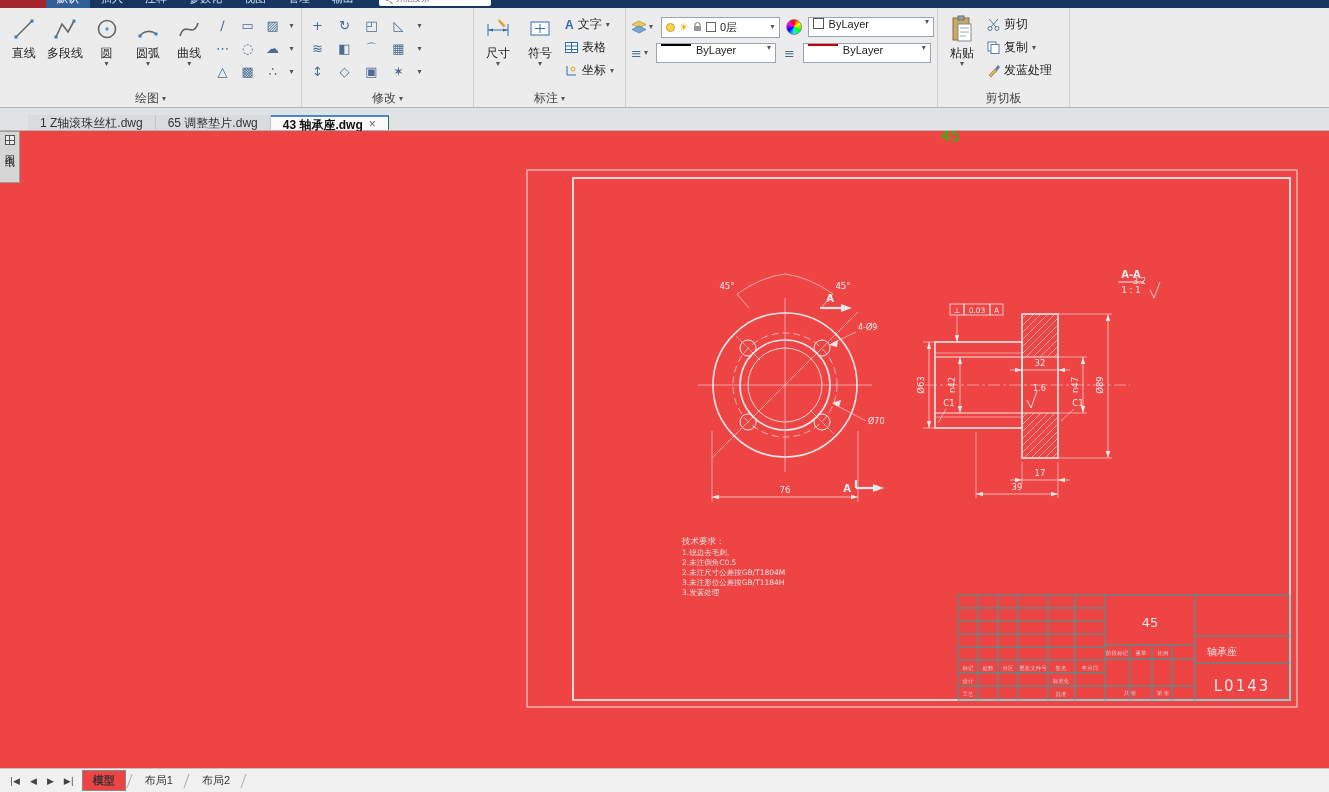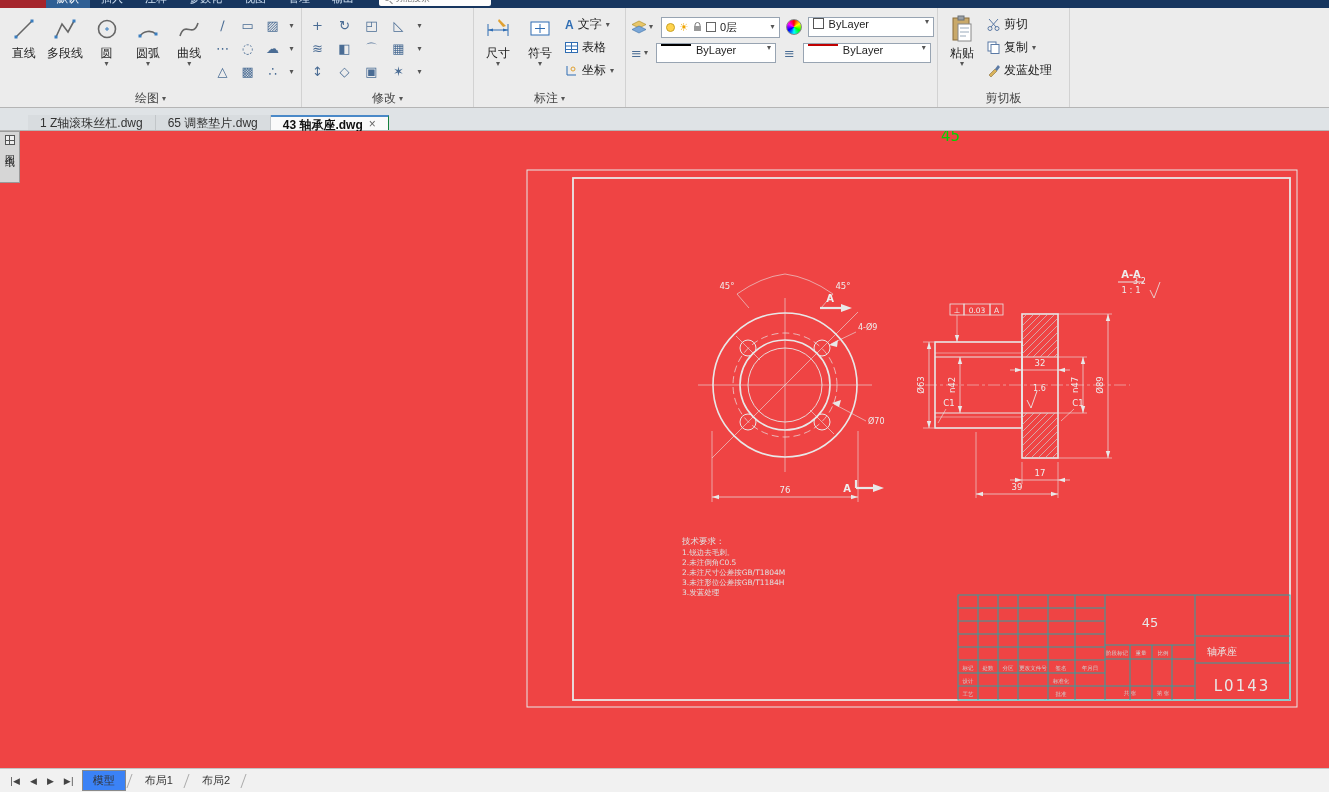--- a/index.html
+++ b/index.html
@@ -60,21 +60,21 @@
 .tiny{font-size:5.5px;fill:#cfcfcf;text-anchor:middle}
 .sheettab{position:absolute;left:0;top:0;width:20px;height:52px;background:#d6d6d6;border:1px solid #9a9a9a;border-left:none;display:flex;flex-direction:column;align-items:center;padding-top:3px;gap:2px}
 .grid-ico{width:10px;height:10px;border:1px solid #555;background:
  linear-gradient(#555,#555) 50% 0/1px 100% no-repeat,
  linear-gradient(#555,#555) 0 50%/100% 1px no-repeat,#eee}
 .vtxt{writing-mode:vertical-rl;font-size:10px;color:#222;letter-spacing:2px}
 
 .statusbar{height:24px;background:#f1f1f1;border-top:1px solid #c3c3c3;display:flex;align-items:center;padding-left:6px;gap:2px;flex:none;font-size:11px;color:#444}
 .nav{padding:0 4px;font-size:9px;font-family:"DejaVu Sans",sans-serif}
 .stab{padding:2px 10px;margin-left:2px;color:#333}
-.stab.active{background:#3b82f6;border:1px solid #8a8a8a;font-weight:normal}
+.stab.active{background:#ef4444;border:1px solid #8a8a8a;font-weight:bold}
 .sdiv{width:1px;height:14px;background:#aaa;transform:skewX(-20deg);margin:0 1px}
 .icon-svg{display:block}
 </style>
 </head>
 <body>
 
 <div class="app">
 
   <div class="titlebar">
     <div class="tb-row">

